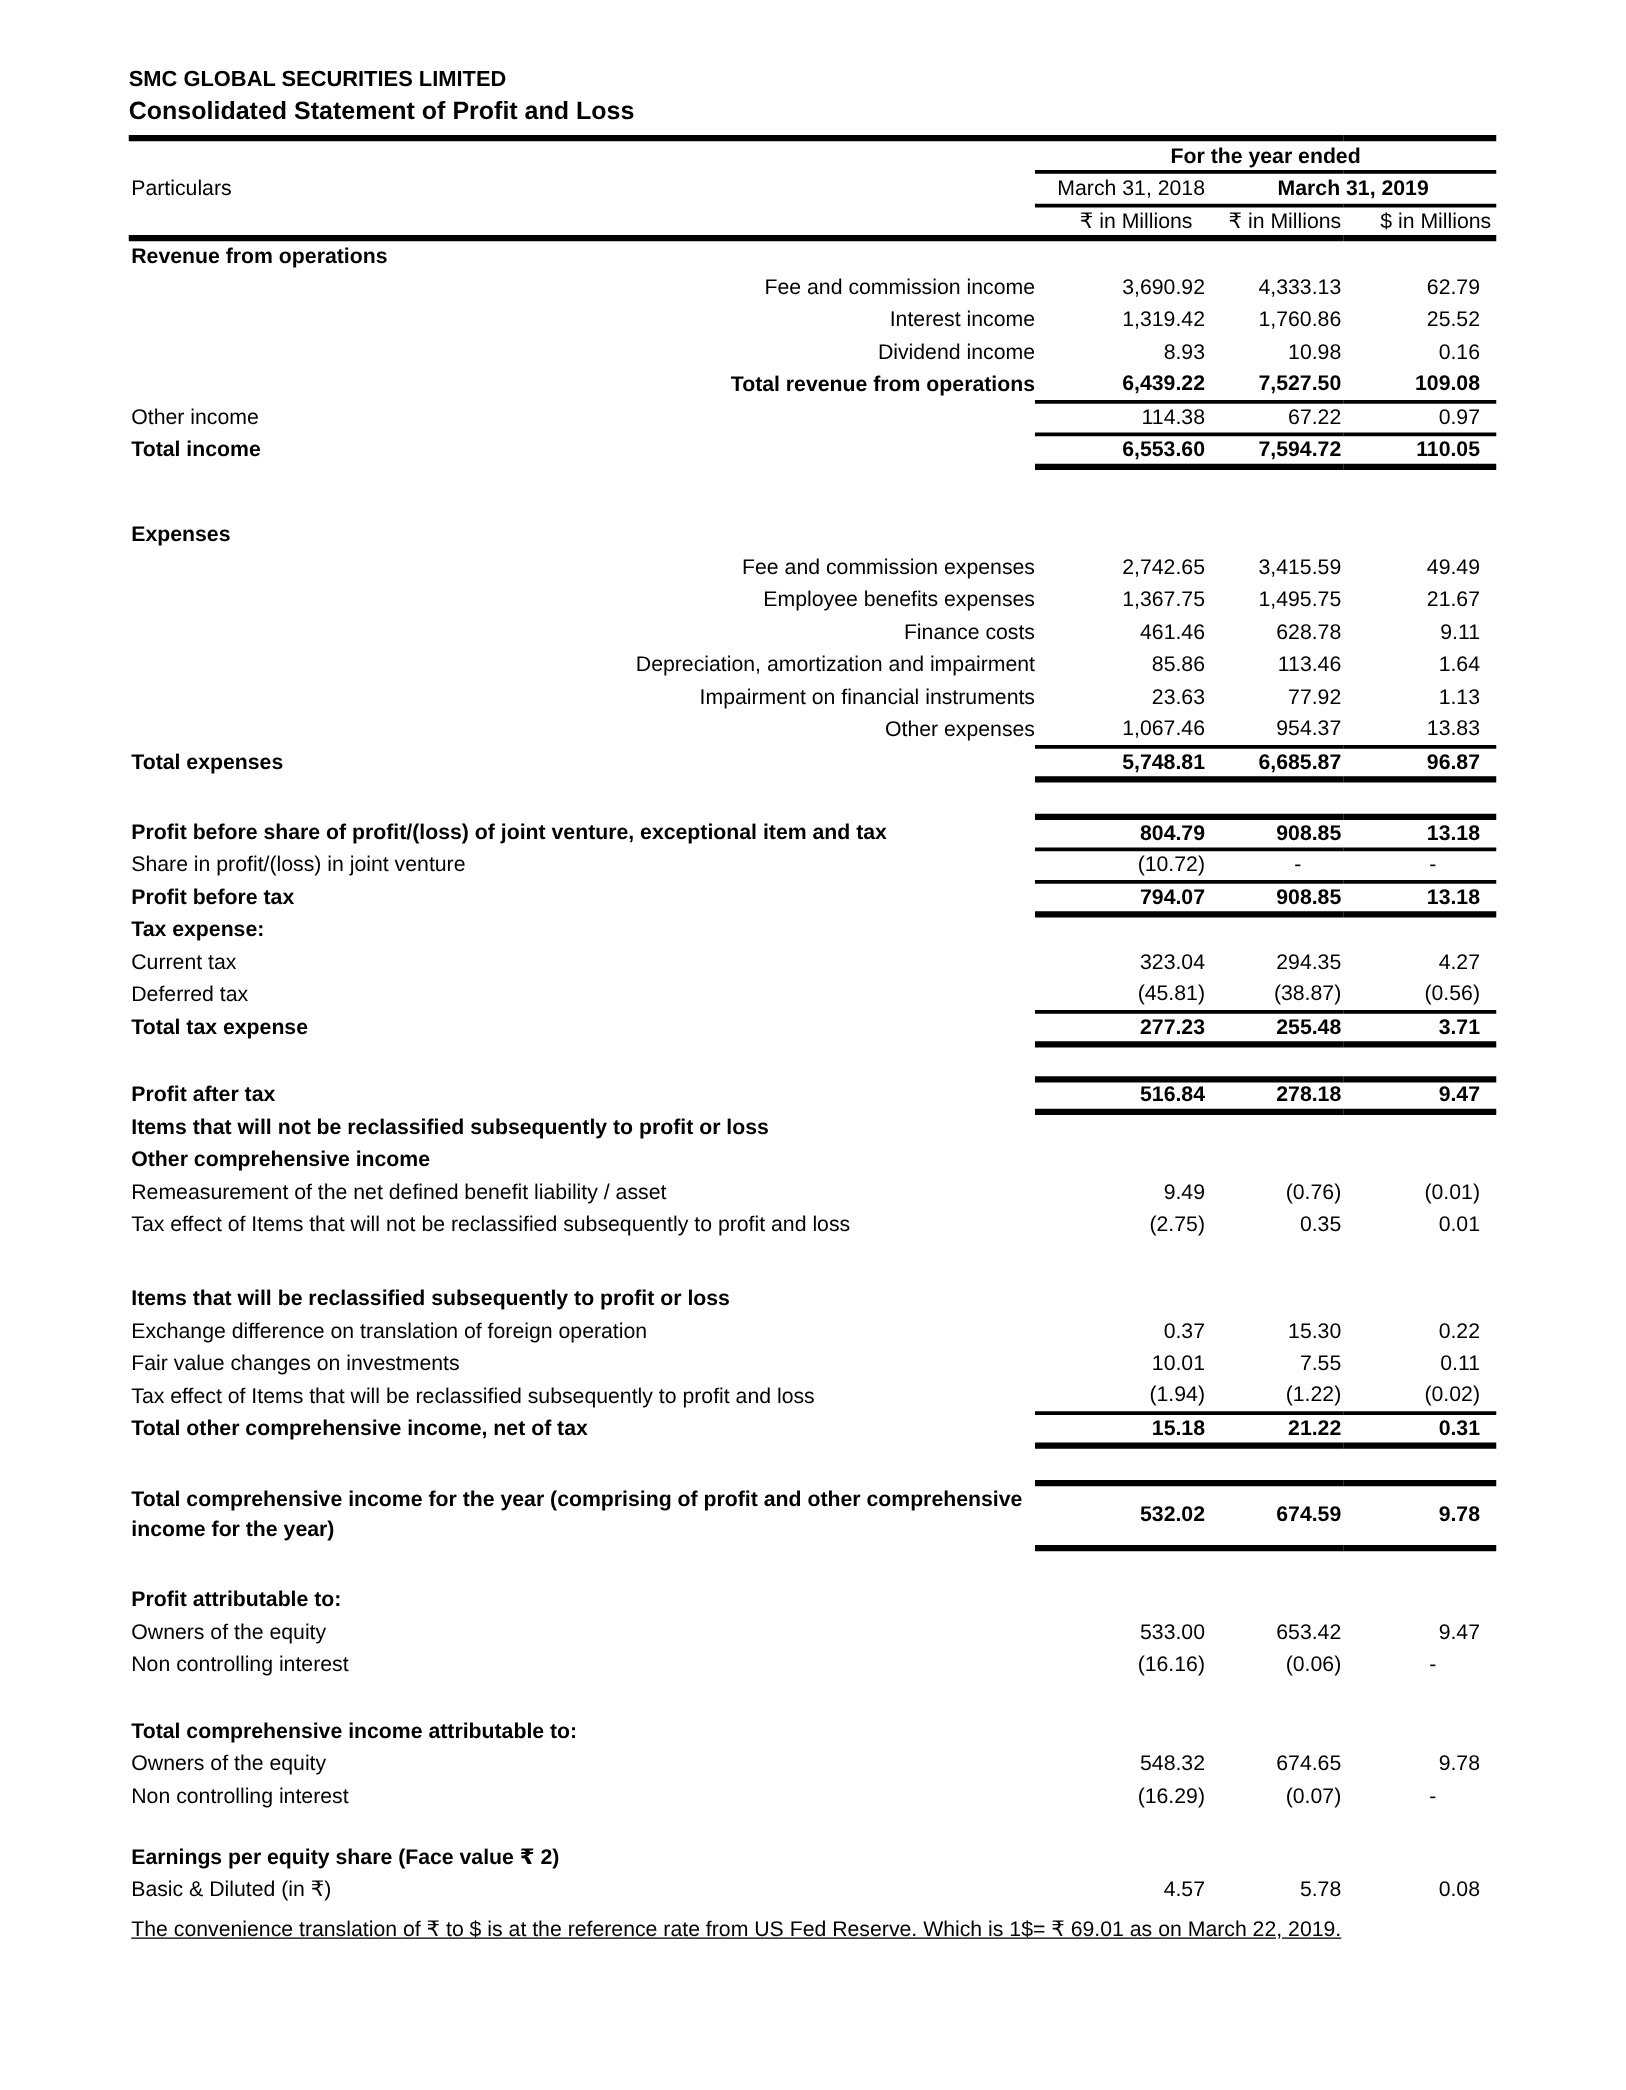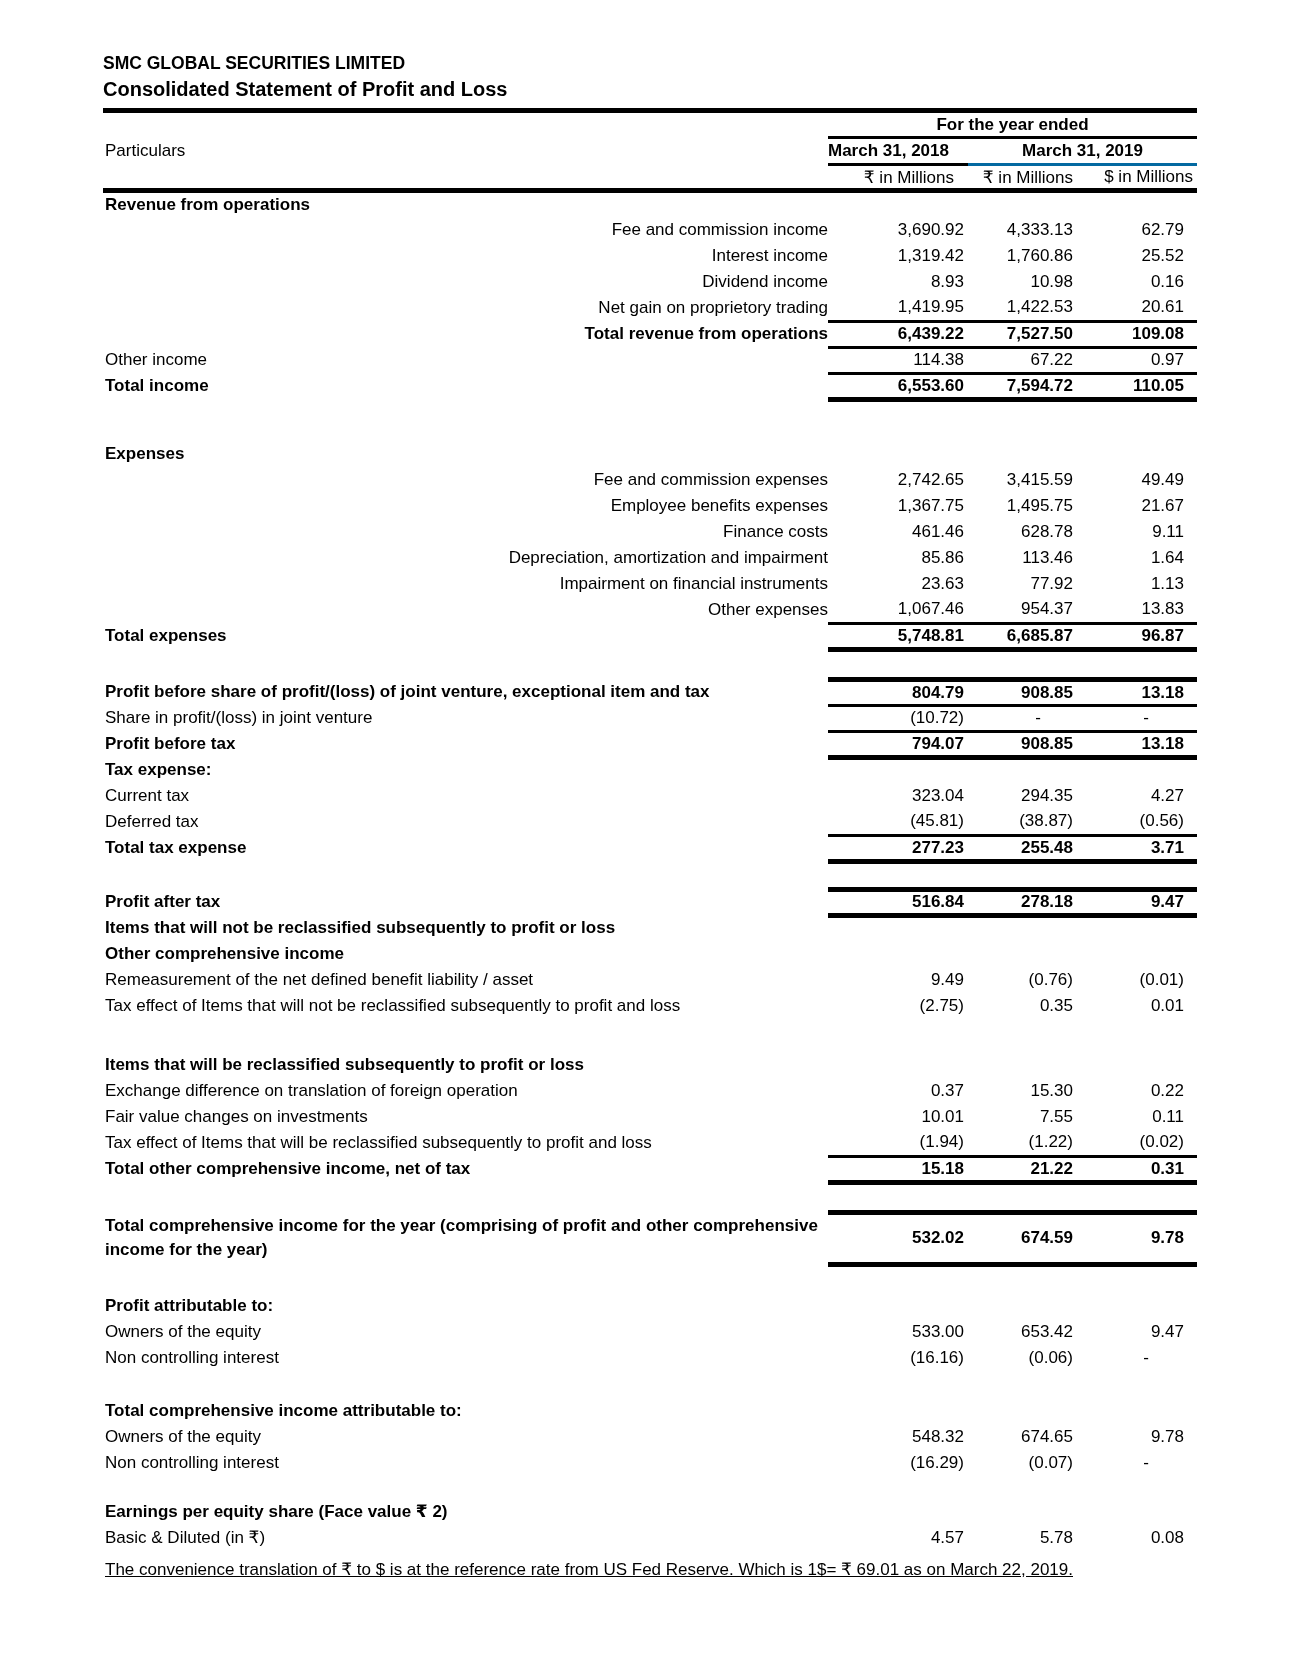--- a/index.html
+++ b/index.html
@@ -50,29 +50,29 @@
   
   tr.hrow-a { height: 27px; }
   tr.hrow-b { height: 27px; }
   tr.hrow-c { height: 26px; }
   .hd-span {
     text-align: center;
     font-weight: bold;
     border-bottom: 3px solid #000;
   }
   .hd-2018 {
-    text-align: left;
-    font-weight: bold;
+    text-align: right;
+    font-weight: normal;
     padding-right: 4px;
     border-bottom: 3px solid #000;
   }
   .hd-2019 {
     text-align: center;
     font-weight: bold;
-    border-bottom: 3px solid #0369a1;
+    border-bottom: 3px solid #000000;
   }
   .hd-particulars { font-weight: normal; padding-left: 2px; margin-left: 33px; }
   tr.hrow-c td { border-bottom: 5px solid #000; }
   .unit { text-align: right; }
   .unit.u1 { padding-right: 14px; }
   .unit.u2 { padding-right: 2px; }
   .unit.u3 { padding-right: 4px; }
 
   
   tbody tr { height: 26px; }
@@ -146,26 +146,20 @@
           <td class="num c2">1,760.86</td>
           <td class="num c3">25.52</td>
         </tr>
         <tr>
           <td class="label indent">Dividend income</td>
           <td class="num c1">8.93</td>
           <td class="num c2">10.98</td>
           <td class="num c3">0.16</td>
         </tr>
         <tr>
-          <td class="label indent">Net gain on proprietory trading</td>
-          <td class="num c1 rb">1,419.95</td>
-          <td class="num c2 rb">1,422.53</td>
-          <td class="num c3 rb">20.61</td>
-        </tr>
-        <tr>
           <td class="label indent bold">Total revenue from operations</td>
           <td class="num c1 bold rb">6,439.22</td>
           <td class="num c2 bold rb">7,527.50</td>
           <td class="num c3 bold rb">109.08</td>
         </tr>
         <tr>
           <td class="label">Other income</td>
           <td class="num c1 rb">114.38</td>
           <td class="num c2 rb">67.22</td>
           <td class="num c3 rb">0.97</td>

